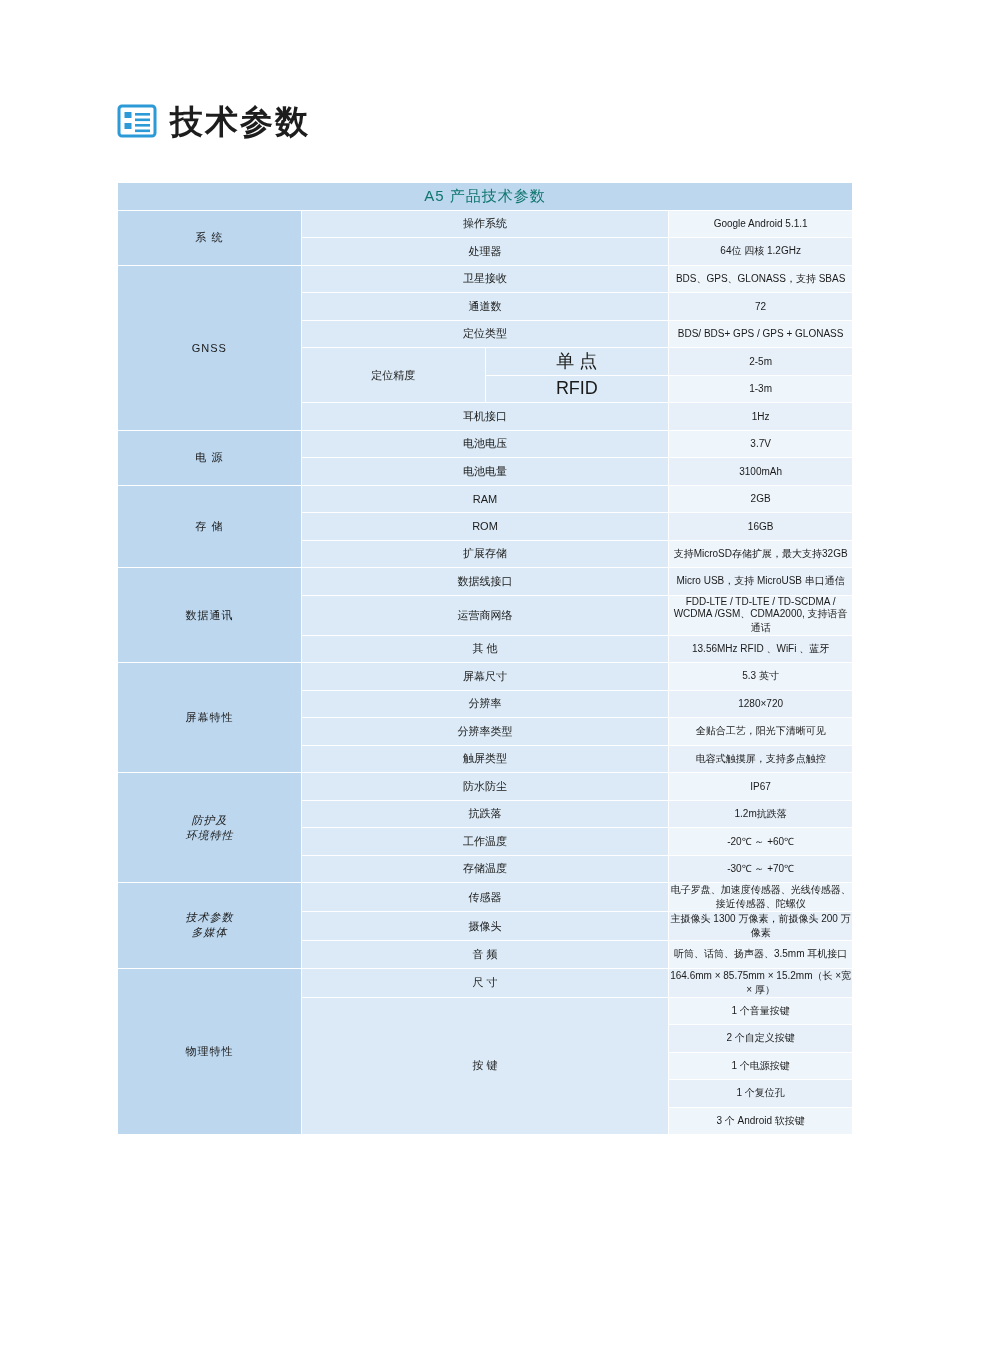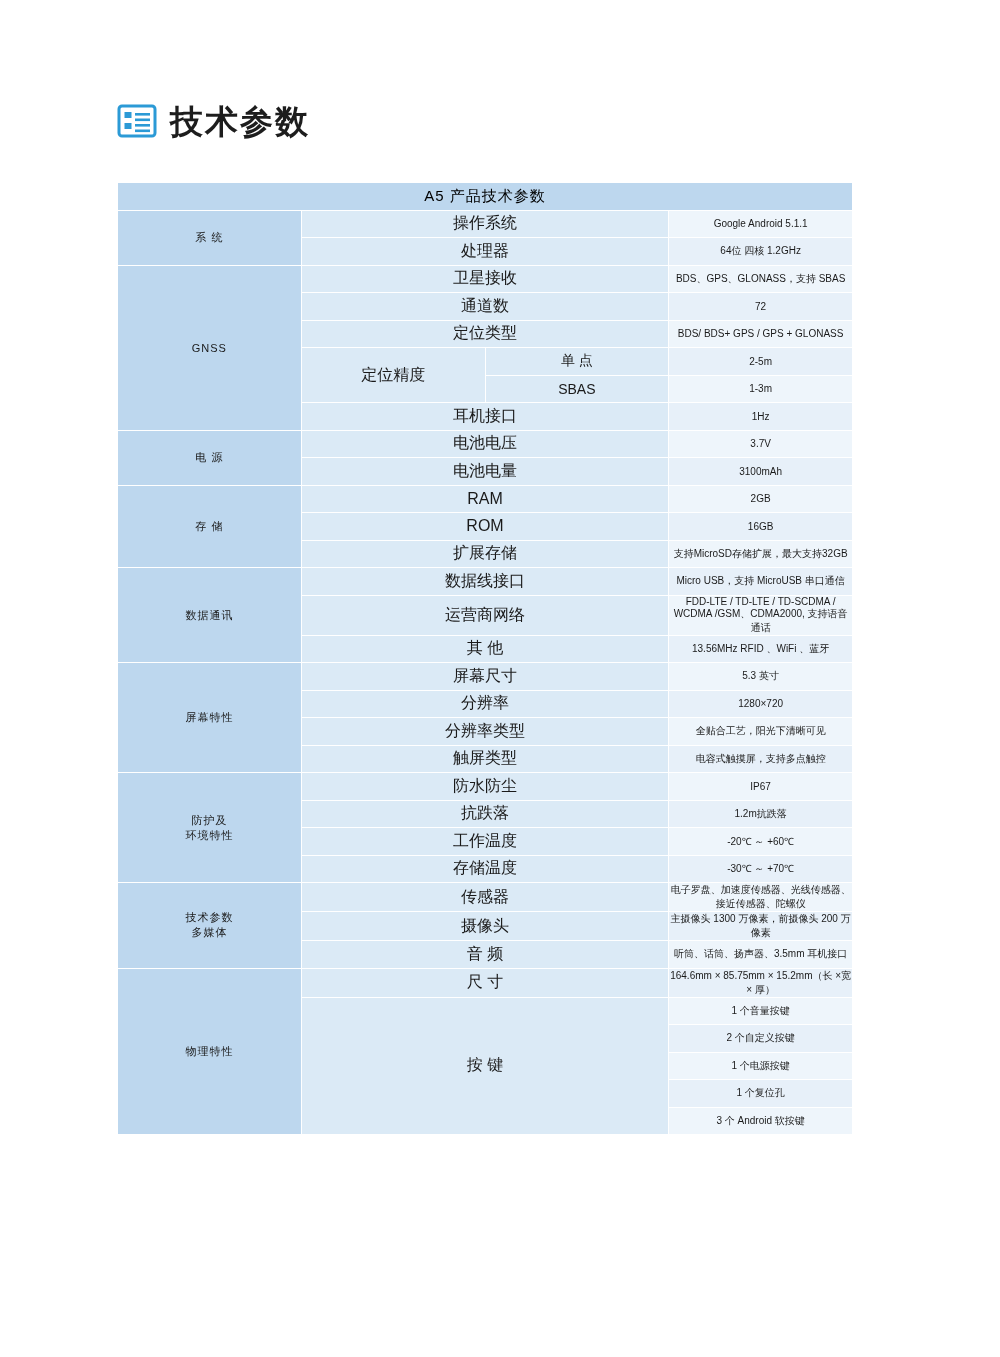--- a/index.html
+++ b/index.html
@@ -59,48 +59,48 @@
     vertical-align: middle;
     text-align: center;
     height: 26.5px;
     font-weight: normal;
   }
   .tbl-title {
     background: #bdd7ee;
     font-size: 15px;
     font-weight: bold;
     height: 34px;
-    color: #000000;
+    color: #0f766e;
     letter-spacing: 1px;
   }
   .cat {
     background: #bdd7ee;
     font-size: 11px;
     letter-spacing: 1px;
     width: 68px;
   }
   .sub {
     background: #dbeaf6;
-    font-size: 16px;
+    font-size: 11px;
     width: 87px;
   }
   .sub2 {
     background: #dbeaf6;
-    font-size: 14px;
+    font-size: 18px;
     width: 104px;
   }
   .val {
     background: #eef5fb;
     font-size: 10px;
     padding: 0 6px;
   }
   .val-alt {
     background: #e7f0f9;
   }
-  .twoline { line-height: 1.35; }
+  .twoline { line-height: 1.35; font-style: italic; }
 </style>
 </head>
 <body>
 
 <div class="page">
 
   <div class="title-row">
     <span class="title-icon">
       <svg width="42" height="42" viewBox="0 0 42 42" xmlns="http://www.w3.org/2000/svg">
         <rect x="3" y="6" width="36" height="30" rx="3" ry="3" fill="none" stroke="#2b9ad6" stroke-width="3"></rect>
@@ -143,21 +143,21 @@
       <tr>
         <td class="sub" colspan="2">定位类型</td>
         <td class="val">BDS/ BDS+ GPS / GPS + GLONASS</td>
       </tr>
       <tr>
         <td class="sub" rowspan="2">定位精度</td>
         <td class="sub2">单  点</td>
         <td class="val val-alt">2-5m</td>
       </tr>
       <tr>
-        <td class="sub2">SBAS</td>
+        <td class="sub2">RFID</td>
         <td class="val">1-3m</td>
       </tr>
       <tr>
         <td class="sub" colspan="2">耳机接口</td>
         <td class="val val-alt">1Hz</td>
       </tr>
 
       <tr>
         <td class="cat" rowspan="2">电  源</td>
         <td class="sub" colspan="2">电池电压</td>

